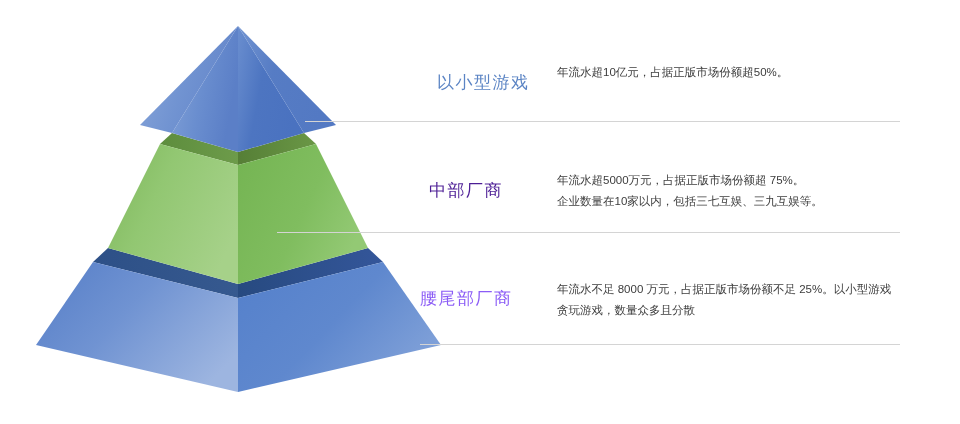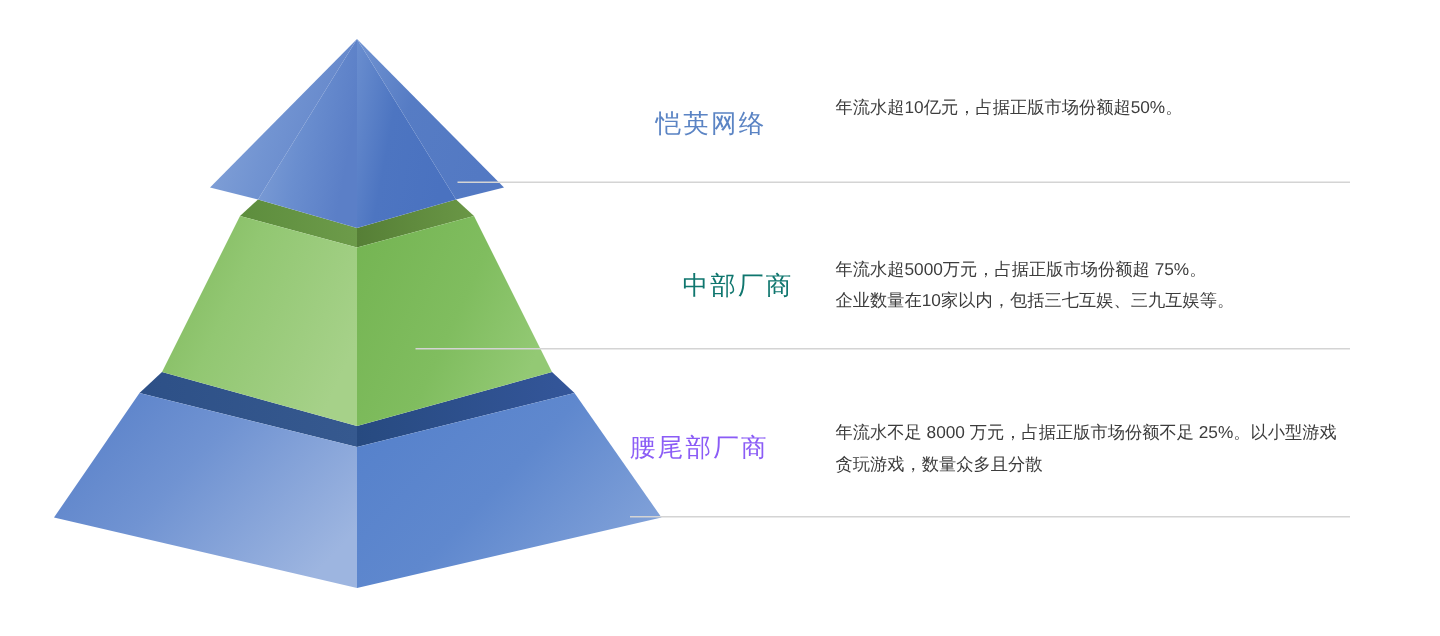--- a/index.html
+++ b/index.html
@@ -52,21 +52,21 @@
   .divider {
     position: absolute;
     height: 1px;
     background: #d4d4d4;
   }
 
   
   #row-top .tier-label { left: 437px; top: 74px; color: #5b84c4; }
   #row-top .tier-desc { top: 62px; }
   
-  #row-mid .tier-label { left: 455px; top: 182px; color: #0f766e; }
+  #row-mid .tier-label { left: 429px; top: 182px; color: #4c1d95; }
   #row-mid .tier-desc { top: 170px; }
   
   #row-bot .tier-label { left: 420px; top: 290px; color: #8b5cf6; }
   #row-bot .tier-desc { top: 279px; }
 </style>
 </head>
 <body>
 
 <div id="stage">
 
@@ -142,21 +142,21 @@
 
     <polygon points="238,26 172,133 140,125 238,26" fill="url(#g1L)" opacity="0.95"></polygon>
     <polygon points="238,26 304,133 336,125 238,26" fill="url(#g1R)" opacity="0.95"></polygon>
   </svg>
 
   <div class="divider" style="left:305px; top:121px; width:595px;"></div>
   <div class="divider" style="left:277px; top:232px; width:623px;"></div>
   <div class="divider" style="left:420px; top:344px; width:480px;"></div>
 
   <div class="tier-row" id="row-top">
-    <div class="tier-label">恺英网络</div>
+    <div class="tier-label">以小型游戏</div>
     <div class="tier-desc">
       <span class="line">年流水超10亿元，占据正版市场份额超50%。</span>
     </div>
   </div>
 
   <div class="tier-row" id="row-mid">
     <div class="tier-label">中部厂商</div>
     <div class="tier-desc">
       <span class="line">年流水超5000万元，占据正版市场份额超 75%。</span>
       <span class="line">企业数量在10家以内，包括三七互娱、三九互娱等。</span>

